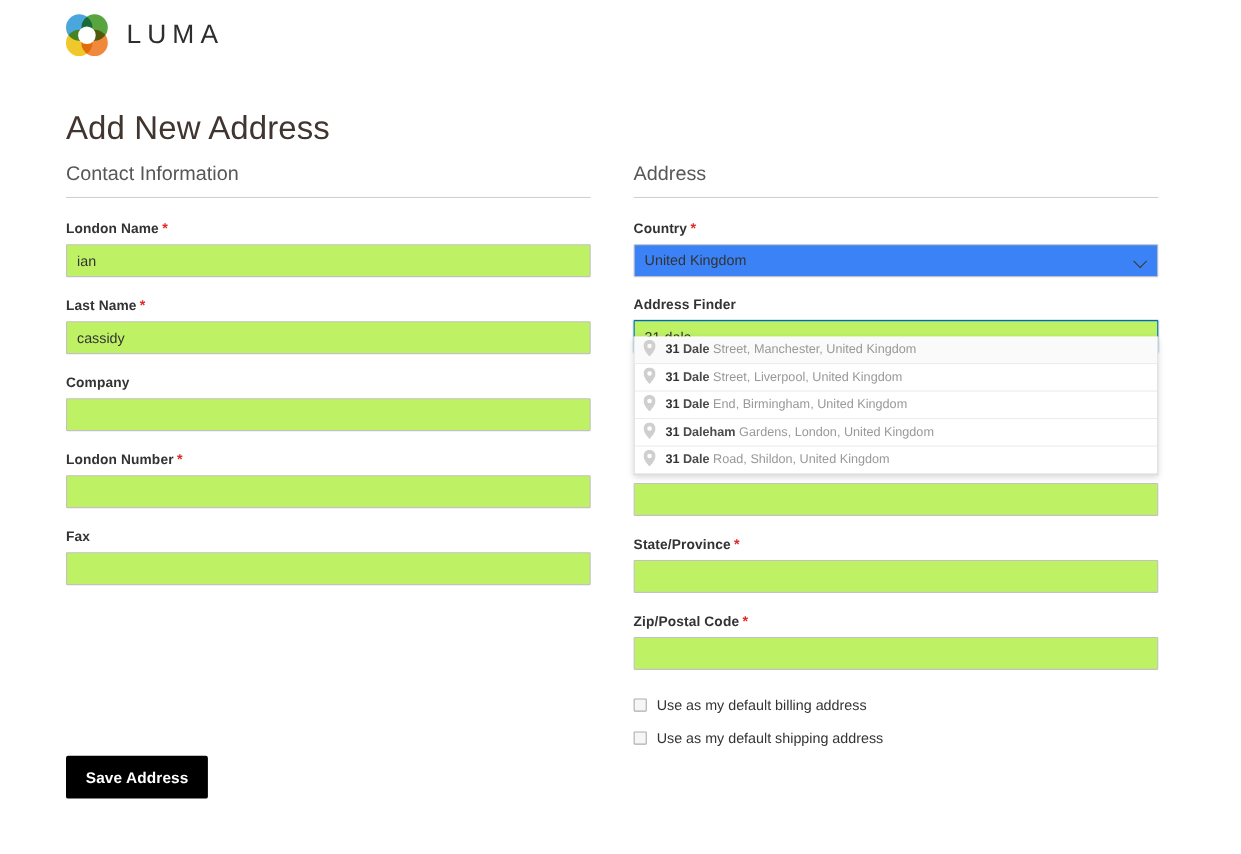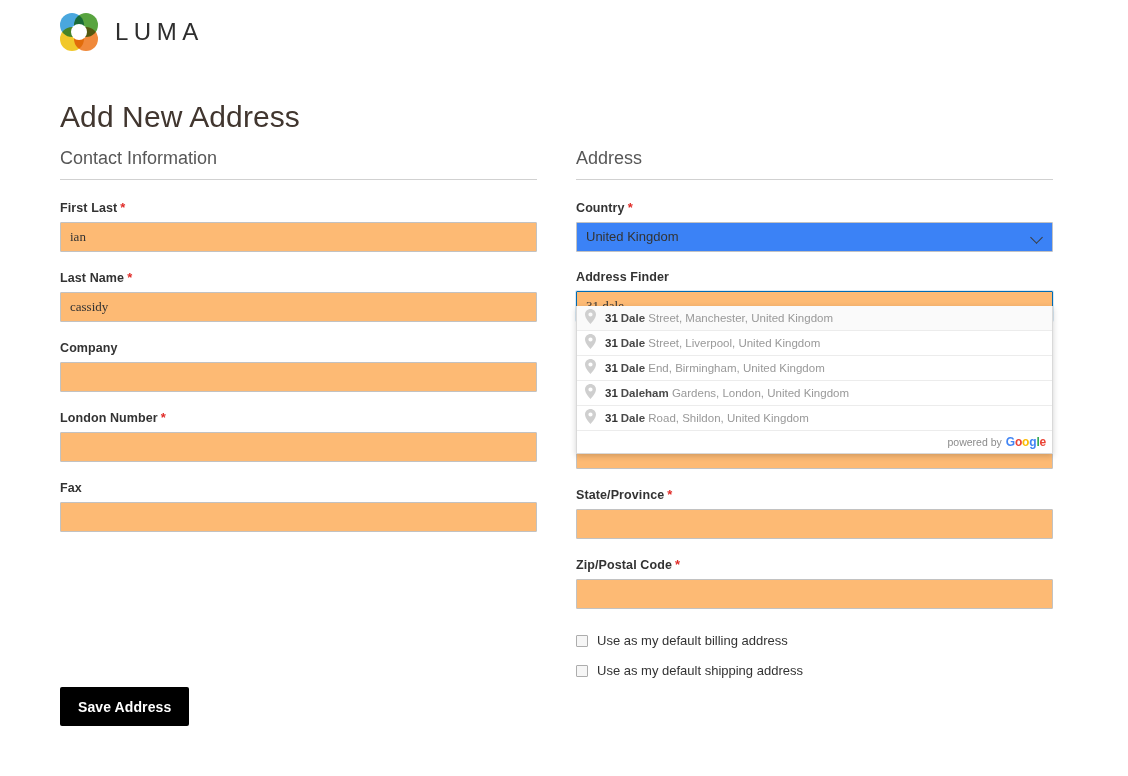--- a/index.html
+++ b/index.html
@@ -52,22 +52,22 @@
 
   .field { margin-bottom: 18px; position: relative; }
   .field-label {
     display: block; font-size: 12.5px; font-weight: bold; color: #333333;
     margin-bottom: 7px; letter-spacing: .1px;
   }
   .req { color: #e02b27; font-weight: bold; margin-left: 3px; font-size: 13px; }
 
   .text-input {
     display: block; width: 477px; height: 30px;
-    border: 1px solid #c2c2c2; border-radius: 1px; background: #fdba74;
-    font-family: Liberation Serif, serif; font-size: 13px; color: #333333;
+    border: 1px solid #c2c2c2; border-radius: 1px; background: #bef264;
+    font-family: Liberation Sans, sans-serif; font-size: 13px; color: #333333;
     padding: 0 9px; outline: none;
   }
   .text-input.focused { border: 1px solid #006bb4; box-shadow: 0 0 0 1px rgba(0,107,180,.15); }
 
   .select-wrap { position: relative; width: 477px; }
   .select-input {
     display: block; width: 477px; height: 30px;
     border: 1px solid #c2c2c2; border-radius: 1px; background: #3b82f6;
     font-size: 13px; color: #333333; padding: 0 30px 0 9px;
     line-height: 28px; white-space: nowrap; overflow: hidden;
@@ -138,21 +138,21 @@
   </div>
 
   <h1 class="page-title">Add New Address</h1>
 
   <div class="col col-left">
     <div class="section-title">Contact Information</div>
     <div class="section-rule"></div>
 
     <div class="field">
       <label class="field-label">
-        <span>First Last</span><span class="req">*</span>
+        <span>London Name</span><span class="req">*</span>
       </label>
       <input class="text-input" type="text" value="ian" style="">
     </div>
 
     <div class="field">
       <label class="field-label">
         <span>Last Name</span><span class="req">*</span>
       </label>
       <input class="text-input" type="text" value="cassidy" style="">
     </div>
@@ -267,20 +267,16 @@
         <div class="ac-item">
           <span class="pin">
             <svg width="11" height="15" viewBox="0 0 11 15">
               <path d="M5.5 0C2.46 0 0 2.46 0 5.5 0 9.6 5.5 15 5.5 15S11 9.6 11 5.5C11 2.46 8.54 0 5.5 0zm0 7.6a2.1 2.1 0 110-4.2 2.1 2.1 0 010 4.2z" fill="#cfcfcf"></path>
             </svg>
           </span>
           <span class="ac-main">31</span>
           <span class="ac-sub"><span class="m">Dale</span><span> Road, Shildon, United Kingdom</span></span>
         </div>
       </div>
-    <div class="ac-footer">
-      <span>powered by</span>
-      <span class="g-logo"><span class="b">G</span><span class="r">o</span><span class="y">o</span><span class="b">g</span><span class="g">l</span><span class="r">e</span></span>
-    </div>
   </div>
 
   <button class="save-btn">Save Address</button>
 </div>
 
 </body></html>

